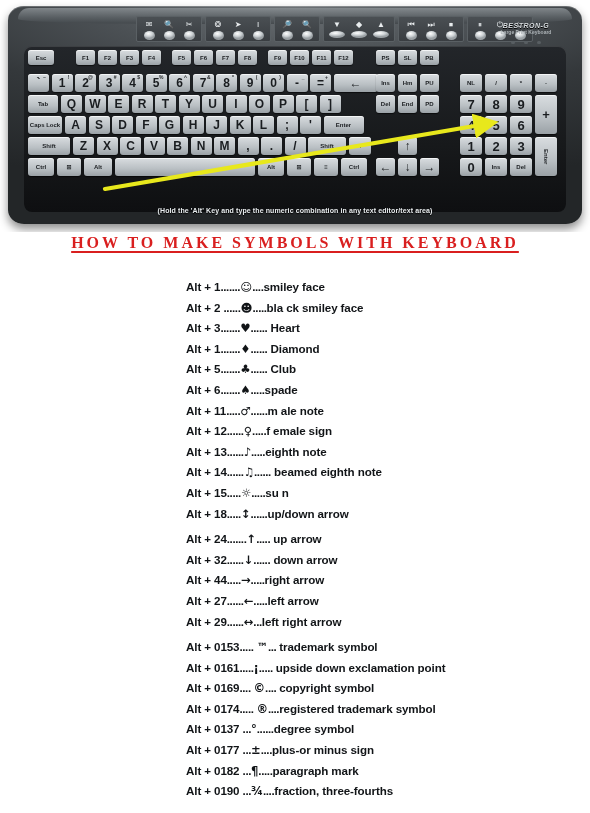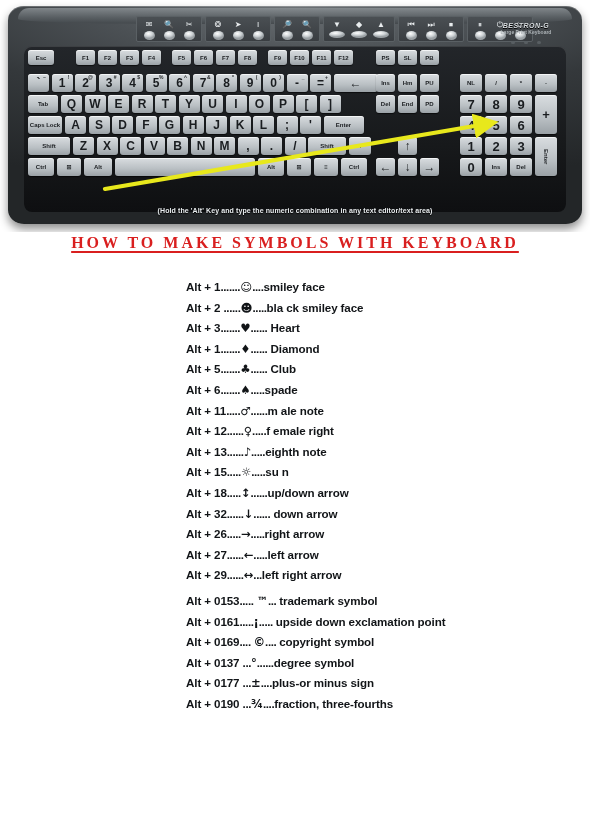--- a/index.html
+++ b/index.html
@@ -554,29 +554,33 @@
   <div class="title">HOW  TO  MAKE  SYMBOLS  WITH  KEYBOARD</div>
 
   <div class="list" id="symbol-list">
       <div class="row"><span class="combo">Alt + 1</span><span class="dots">.......</span><span class="sym">☺</span><span class="dots">....</span><span class="desc">smiley face</span></div>
       <div class="row"><span class="combo">Alt + 2 </span><span class="dots">......</span><span class="sym">☻</span><span class="dots">.....</span><span class="desc">bla ck smiley face</span></div>
       <div class="row"><span class="combo">Alt + 3</span><span class="dots">.......</span><span class="sym">♥</span><span class="dots">......</span><span class="desc"> Heart</span></div>
       <div class="row"><span class="combo">Alt + 1</span><span class="dots">.......</span><span class="sym">♦</span><span class="dots">......</span><span class="desc"> Diamond</span></div>
       <div class="row"><span class="combo">Alt + 5</span><span class="dots">.......</span><span class="sym">♣</span><span class="dots">......</span><span class="desc"> Club</span></div>
       <div class="row"><span class="combo">Alt + 6</span><span class="dots">.......</span><span class="sym">♠</span><span class="dots">.....</span><span class="desc">spade</span></div>
       <div class="row"><span class="combo">Alt + 11</span><span class="dots">.....</span><span class="sym">♂</span><span class="dots">......</span><span class="desc">m ale note</span></div>
-      <div class="row"><span class="combo">Alt + 12</span><span class="dots">......</span><span class="sym">♀</span><span class="dots">.....</span><span class="desc">f emale right</span></div>
+      <div class="row"><span class="combo">Alt + 12</span><span class="dots">......</span><span class="sym">♀</span><span class="dots">.....</span><span class="desc">f emale sign</span></div>
       <div class="row"><span class="combo">Alt + 13</span><span class="dots">......</span><span class="sym">♪</span><span class="dots">.....</span><span class="desc">eighth note</span></div>
+      <div class="row"><span class="combo">Alt + 14</span><span class="dots">......</span><span class="sym">♫</span><span class="dots">......</span><span class="desc"> beamed eighth note</span></div>
       <div class="row"><span class="combo">Alt + 15</span><span class="dots">.....</span><span class="sym">☼</span><span class="dots">.....</span><span class="desc">su n</span></div>
       <div class="row"><span class="combo">Alt + 18</span><span class="dots">.....</span><span class="sym">↕</span><span class="dots">......</span><span class="desc">up/down arrow</span></div>
+      <div class="row gap"><span class="combo">Alt + 24</span><span class="dots">.......</span><span class="sym">↑</span><span class="dots">.....</span><span class="desc"> up arrow</span></div>
       <div class="row"><span class="combo">Alt + 32</span><span class="dots">......</span><span class="sym">↓</span><span class="dots">......</span><span class="desc"> down arrow</span></div>
-      <div class="row"><span class="combo">Alt + 26</span><span class="dots">.....</span><span class="sym">→</span><span class="dots">.....</span><span class="desc">right arrow</span></div>
+      <div class="row"><span class="combo">Alt + 44</span><span class="dots">.....</span><span class="sym">→</span><span class="dots">.....</span><span class="desc">right arrow</span></div>
       <div class="row"><span class="combo">Alt + 27</span><span class="dots">......</span><span class="sym">←</span><span class="dots">.....</span><span class="desc">left arrow</span></div>
       <div class="row"><span class="combo">Alt + 29</span><span class="dots">......</span><span class="sym">↔</span><span class="dots">...</span><span class="desc">left right arrow</span></div>
       <div class="row gap"><span class="combo">Alt + 0153</span><span class="dots">..... </span><span class="sym">™</span><span class="dots">... </span><span class="desc">trademark symbol</span></div>
       <div class="row"><span class="combo">Alt + 0161</span><span class="dots">.....</span><span class="sym">¡</span><span class="dots">..... </span><span class="desc">upside down exclamation point</span></div>
       <div class="row"><span class="combo">Alt + 0169</span><span class="dots">.... </span><span class="sym">©</span><span class="dots">.... </span><span class="desc">copyright symbol</span></div>
+      <div class="row"><span class="combo">Alt + 0174</span><span class="dots">..... </span><span class="sym">®</span><span class="dots">....</span><span class="desc">registered  trademark symbol</span></div>
       <div class="row"><span class="combo">Alt + 0137 </span><span class="dots">...</span><span class="sym">°</span><span class="dots">......</span><span class="desc">degree symbol</span></div>
       <div class="row"><span class="combo">Alt + 0177 </span><span class="dots">...</span><span class="sym">±</span><span class="dots">....</span><span class="desc">plus-or minus sign</span></div>
+      <div class="row"><span class="combo">Alt + 0182 </span><span class="dots">...</span><span class="sym">¶</span><span class="dots">.....</span><span class="desc">paragraph mark</span></div>
       <div class="row"><span class="combo">Alt + 0190 </span><span class="dots">...</span><span class="sym">¾</span><span class="dots">....</span><span class="desc">fraction, three-fourths</span></div>
     </div>
 
 </div>
 
 </body></html>

